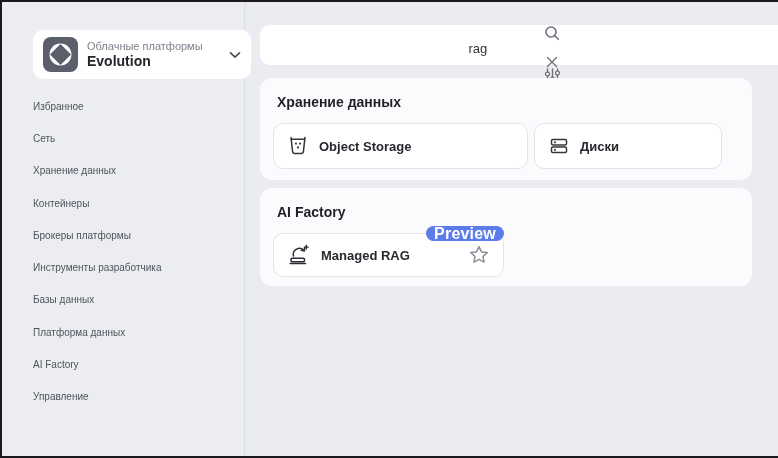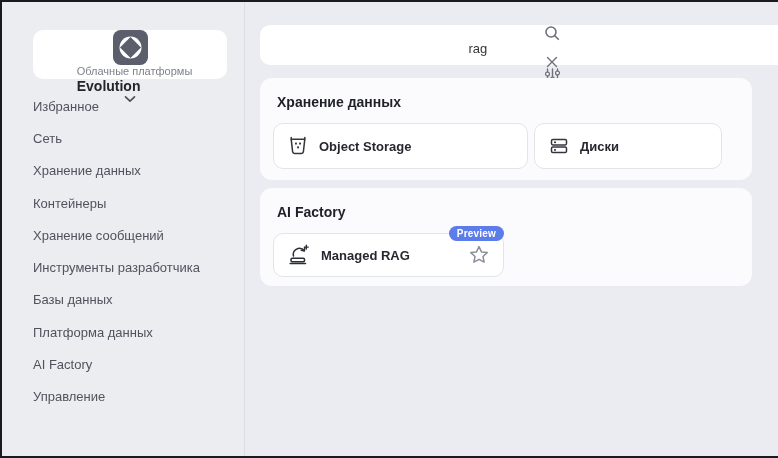--- a/index.html
+++ b/index.html
@@ -6,33 +6,33 @@
   html,body { background:#ebecf1; }
   .screen {
     position:relative; width:778px; height:458px; overflow:hidden;
     background:#ebecf1;
     border-left:2px solid #1b1b1f; border-top:2px solid #1b1b1f; border-bottom:2px solid #1b1b1f;
     font-family:"Liberation Sans", sans-serif;
   }
   
   .sidebar { position:absolute; left:0; top:0; bottom:0; width:243px; background:#ecedf1; border-right:1px solid #dcdee6; }
   .switcher {
-    position:absolute; left:31px; top:28px; width:194px; height:49px;
+    position:absolute; left:31px; top:28px; width:218px; height:49px;
     background:#ffffff; border-radius:10px; display:flex; align-items:center;
-    padding:0 10px 0 10px; cursor:pointer;flex-direction:column;
+    padding:0 10px 0 10px; cursor:pointer;
   }
   .switcher .logo { width:35px; height:35px; flex:0 0 auto; }
   .switcher .texts { margin-left:9px; flex:1; min-width:0; }
   .switcher .plabel { font-size:11px; color:#7d818b; line-height:13px; white-space:nowrap; }
   .switcher .pname  { font-size:14px; font-weight:bold; color:#23252b; line-height:17px; }
   .switcher .chev { flex:0 0 auto; display:flex; }
   .nav { position:absolute; top:88px; left:0; right:0; }
   .nav-item {
     height:32.3px; display:flex; align-items:center; padding-left:31px;
-    font-size:13px; color:#50535d; cursor:pointer; white-space:nowrap;
+    font-size:10px; color:#50535d; cursor:pointer; white-space:nowrap;
   }
   
   .searchbar {
     position:absolute; left:258px; top:23px; width:576px; height:40px;
     background:#ffffff; border-radius:10px; display:flex; align-items:center;
     padding:0 6px 0 14px;
     flex-direction:column;
   }
   .searchbar input {
     border:none; outline:none; background:transparent; flex:1; margin-left:9px;
@@ -57,21 +57,21 @@
     display:flex; align-items:center; padding:0 12px 0 14px; cursor:pointer; position:relative;
   }
   .card .c-icon { display:flex; flex:0 0 auto; }
   .card .c-label { margin-left:11px; font-size:13px; font-weight:bold; color:#26282e; white-space:nowrap; }
   .card-w1 { width:255px; }
   .card-w2 { width:188px;align-items:center; }
   .card-ai { width:231px; height:44px; }
   .fav-btn { margin-left:auto; display:flex; cursor:pointer; }
   .badge {
     position:absolute; top:-8px; right:-1px; background:#5b7ce9; color:#ffffff;
-    font-size:10px; font-weight:bold; line-height:15px; padding:0 8px;
+    font-size:16px; font-weight:bold; line-height:15px; padding:0 8px;
     border-radius:8px; letter-spacing:0.2px;
   }
 </style>
 </head>
 <body>
 
 <div class="screen">
 
   <div class="sidebar">
 
@@ -92,21 +92,21 @@
           <path d="M1.5 1.8 L6 6.2 L10.5 1.8" stroke="#4e525c" stroke-width="1.7" stroke-linecap="round" stroke-linejoin="round"></path>
         </svg>
       </span>
     </div>
 
     <div class="nav">
       <div class="nav-item">Избранное</div>
       <div class="nav-item">Сеть</div>
       <div class="nav-item">Хранение данных</div>
       <div class="nav-item">Контейнеры</div>
-      <div class="nav-item">Хранение сообщений</div>
+      <div class="nav-item">Брокеры платформы</div>
       <div class="nav-item">Инструменты разработчика</div>
       <div class="nav-item">Базы данных</div>
       <div class="nav-item">Платформа данных</div>
       <div class="nav-item">AI Factory</div>
       <div class="nav-item">Управление</div>
     </div>
   </div>
 
   <div class="searchbar">
     <span class="icon-btn">

